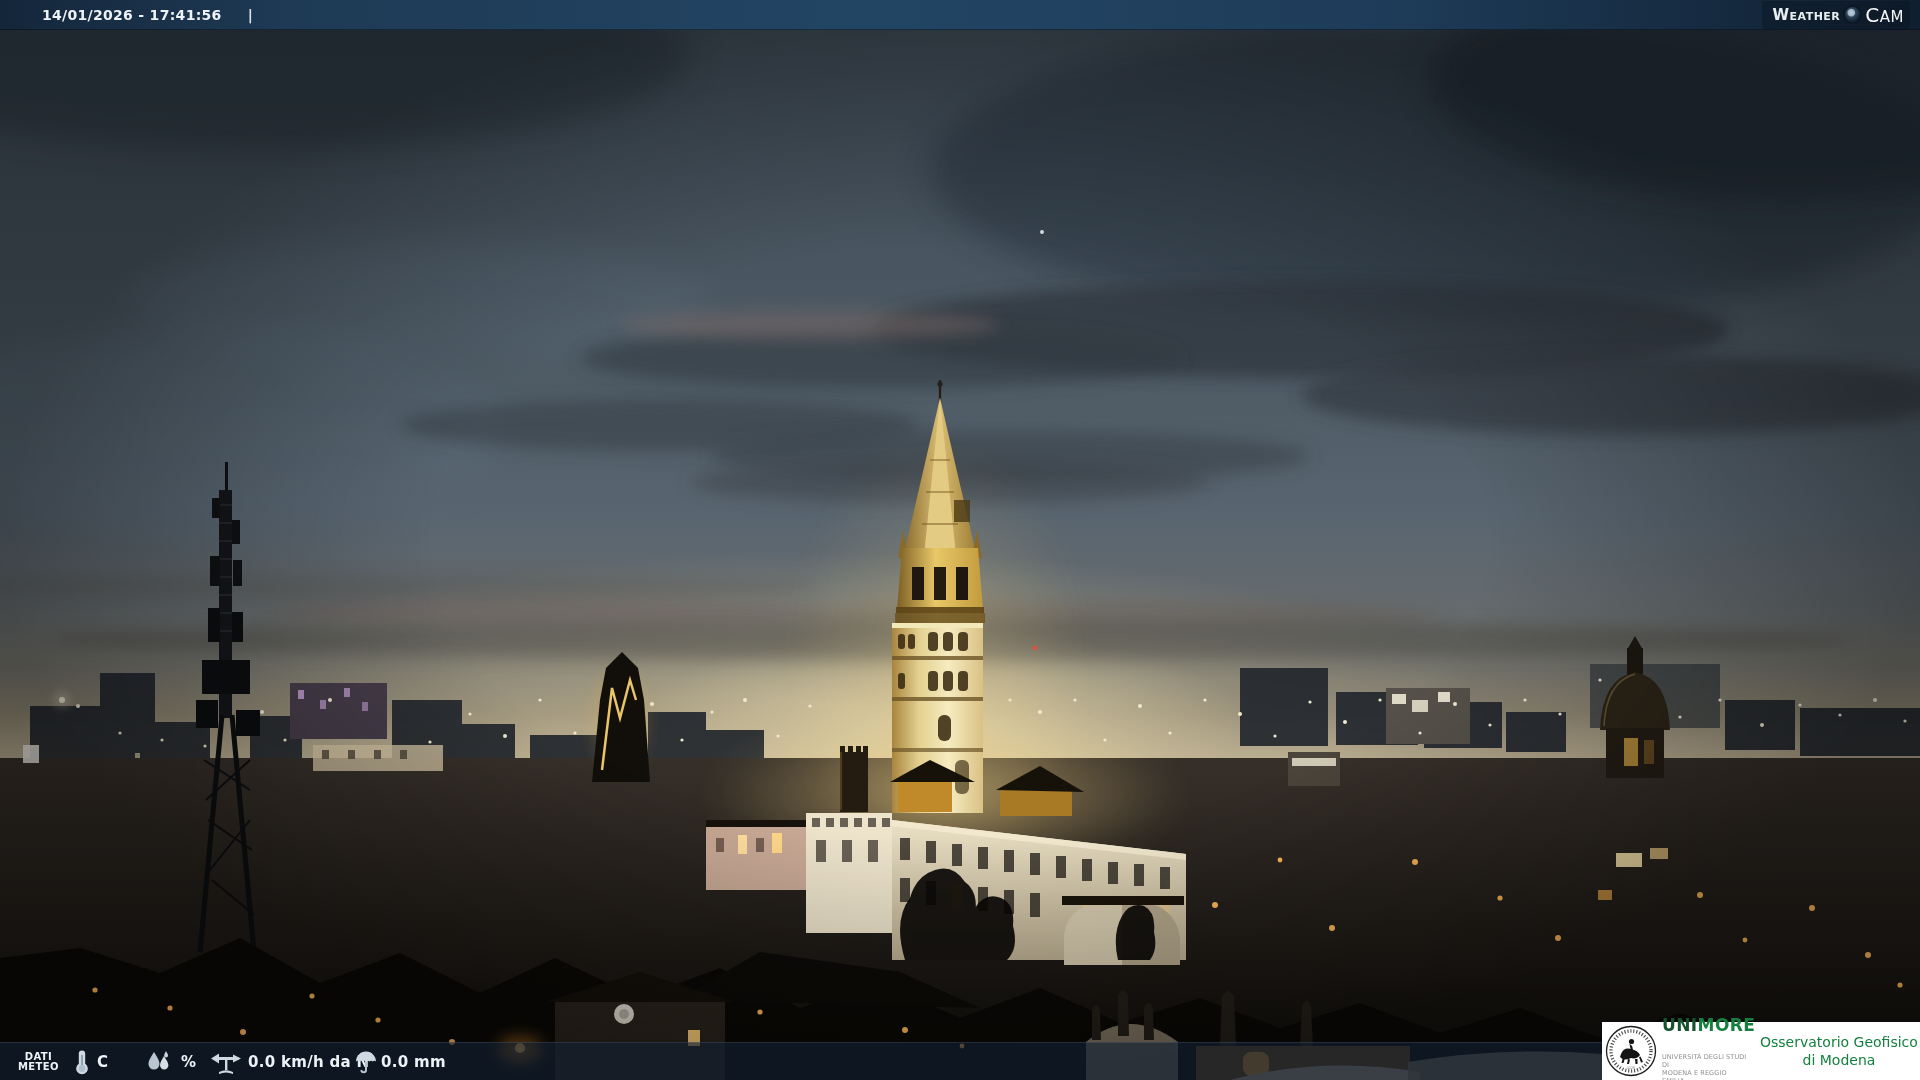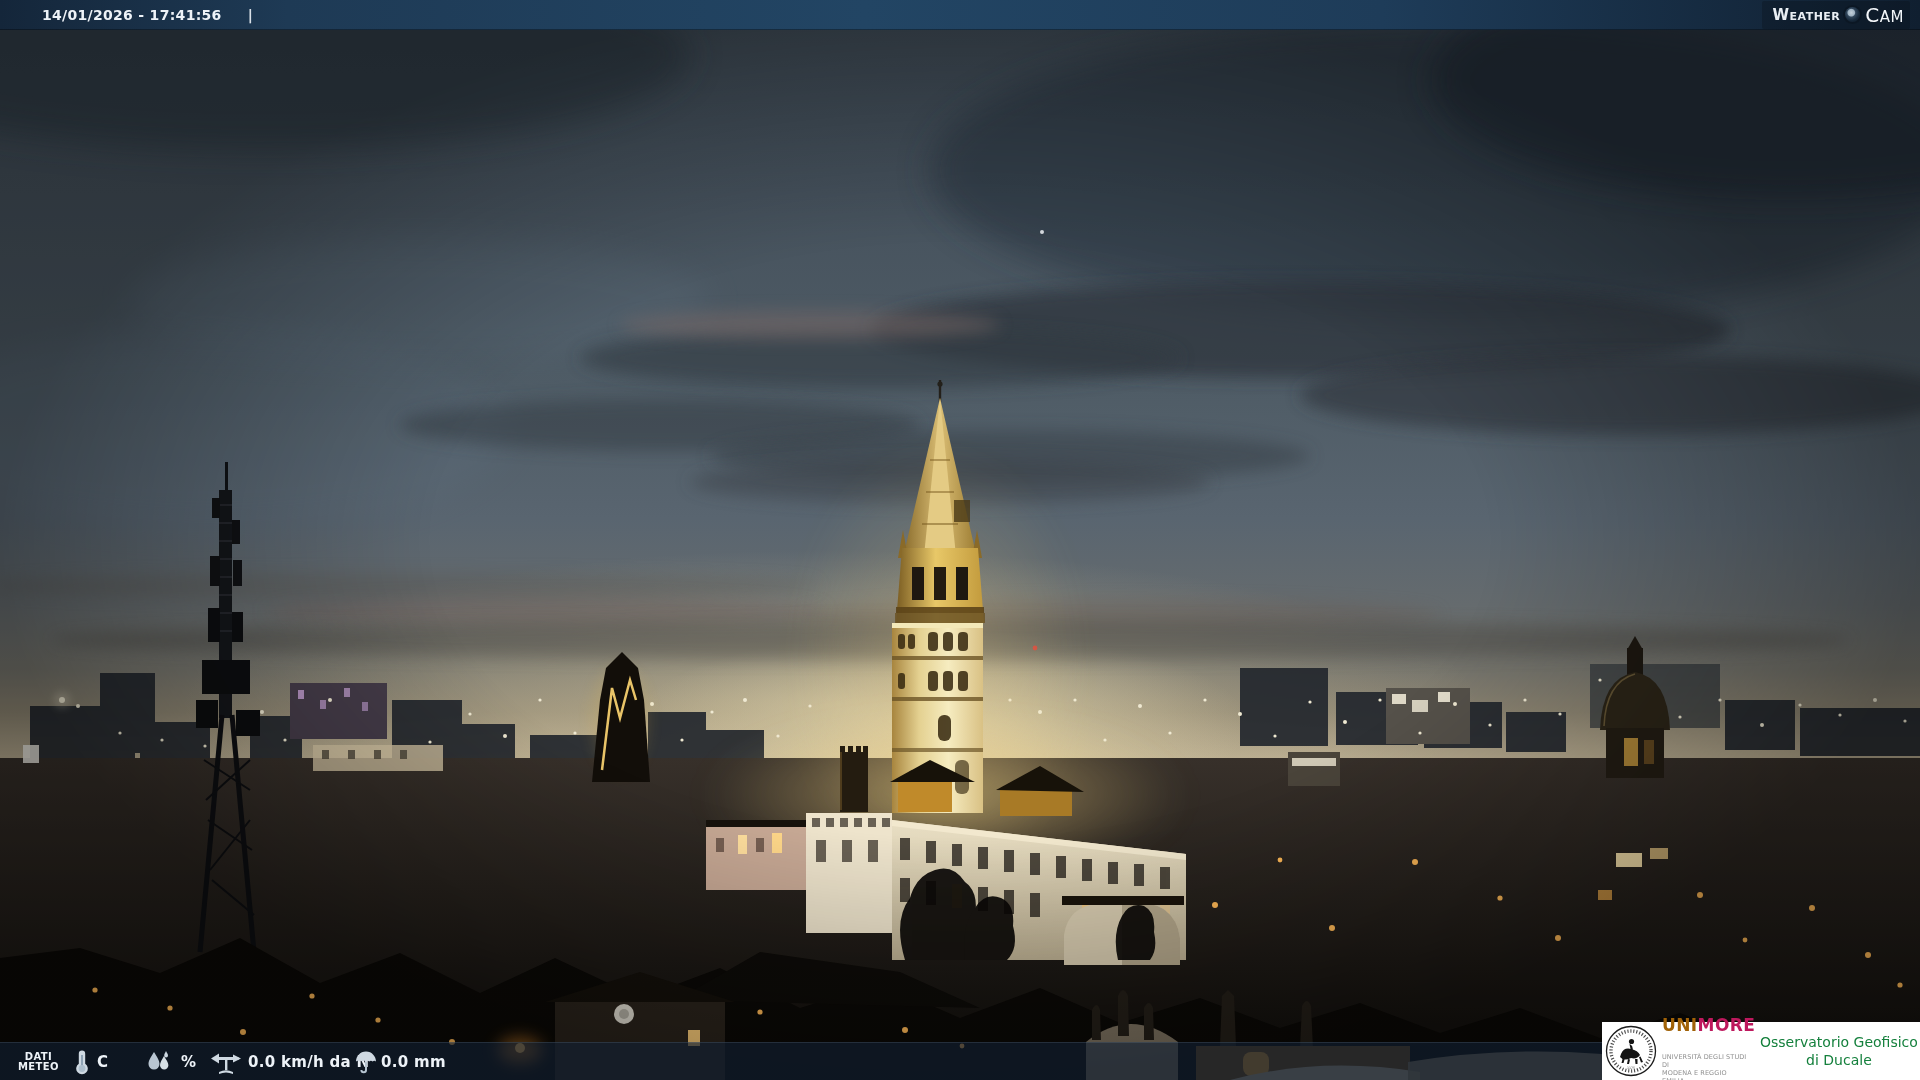--- a/index.html
+++ b/index.html
@@ -33,22 +33,22 @@
     font-size:10px;font-weight:bold;text-align:left;letter-spacing:.4px;}
   .bb-val{font-size:15px;font-weight:bold;letter-spacing:.3px;white-space:nowrap;}
   .bb-ico{display:flex;align-items:center;}
 
   
   .logobox{position:absolute;left:1602px;top:1022px;width:318px;height:58px;background:#ffffff;
     z-index:30;display:flex;align-items:center;}
   .emblem{margin-left:2px;flex:0 0 auto;}
   .uniblock{margin-left:4px;width:88px;}
   .uniname{font-size:17px;font-weight:bold;letter-spacing:.4px;line-height:1;}
-  .uniname .uni{color:#a16207;}
-  .uniname .more{color:#be185d;}
+  .uniname .uni{color:#14532d;}
+  .uniname .more{color:#15803d;}
   .unisub{margin-top:19px;font-size:6.5px;color:#8f8f8f;line-height:1.25;letter-spacing:.1px;}
   .orgblock{margin-left:10px;font-size:14px;color:#15803d;line-height:1.3;text-align:center;}
 
   svg text{font-family:"DejaVu Sans","Liberation Sans",sans-serif;}
 </style>
 </head>
 <body>
 
 <div class="stage">
 
@@ -537,17 +537,17 @@
       <div class="uniname">
         <span class="uni">UNI</span><span class="more">MORE</span>
       </div>
       <div class="unisub">
         <div>UNIVERSITÀ DEGLI STUDI DI</div>
         <div>MODENA E REGGIO EMILIA</div>
       </div>
     </div>
     <div class="orgblock">
       <div>Osservatorio Geofisico</div>
-      <div>di Ducale</div>
+      <div>di Modena</div>
     </div>
   </div>
 
 </div>
 
 </body></html>

